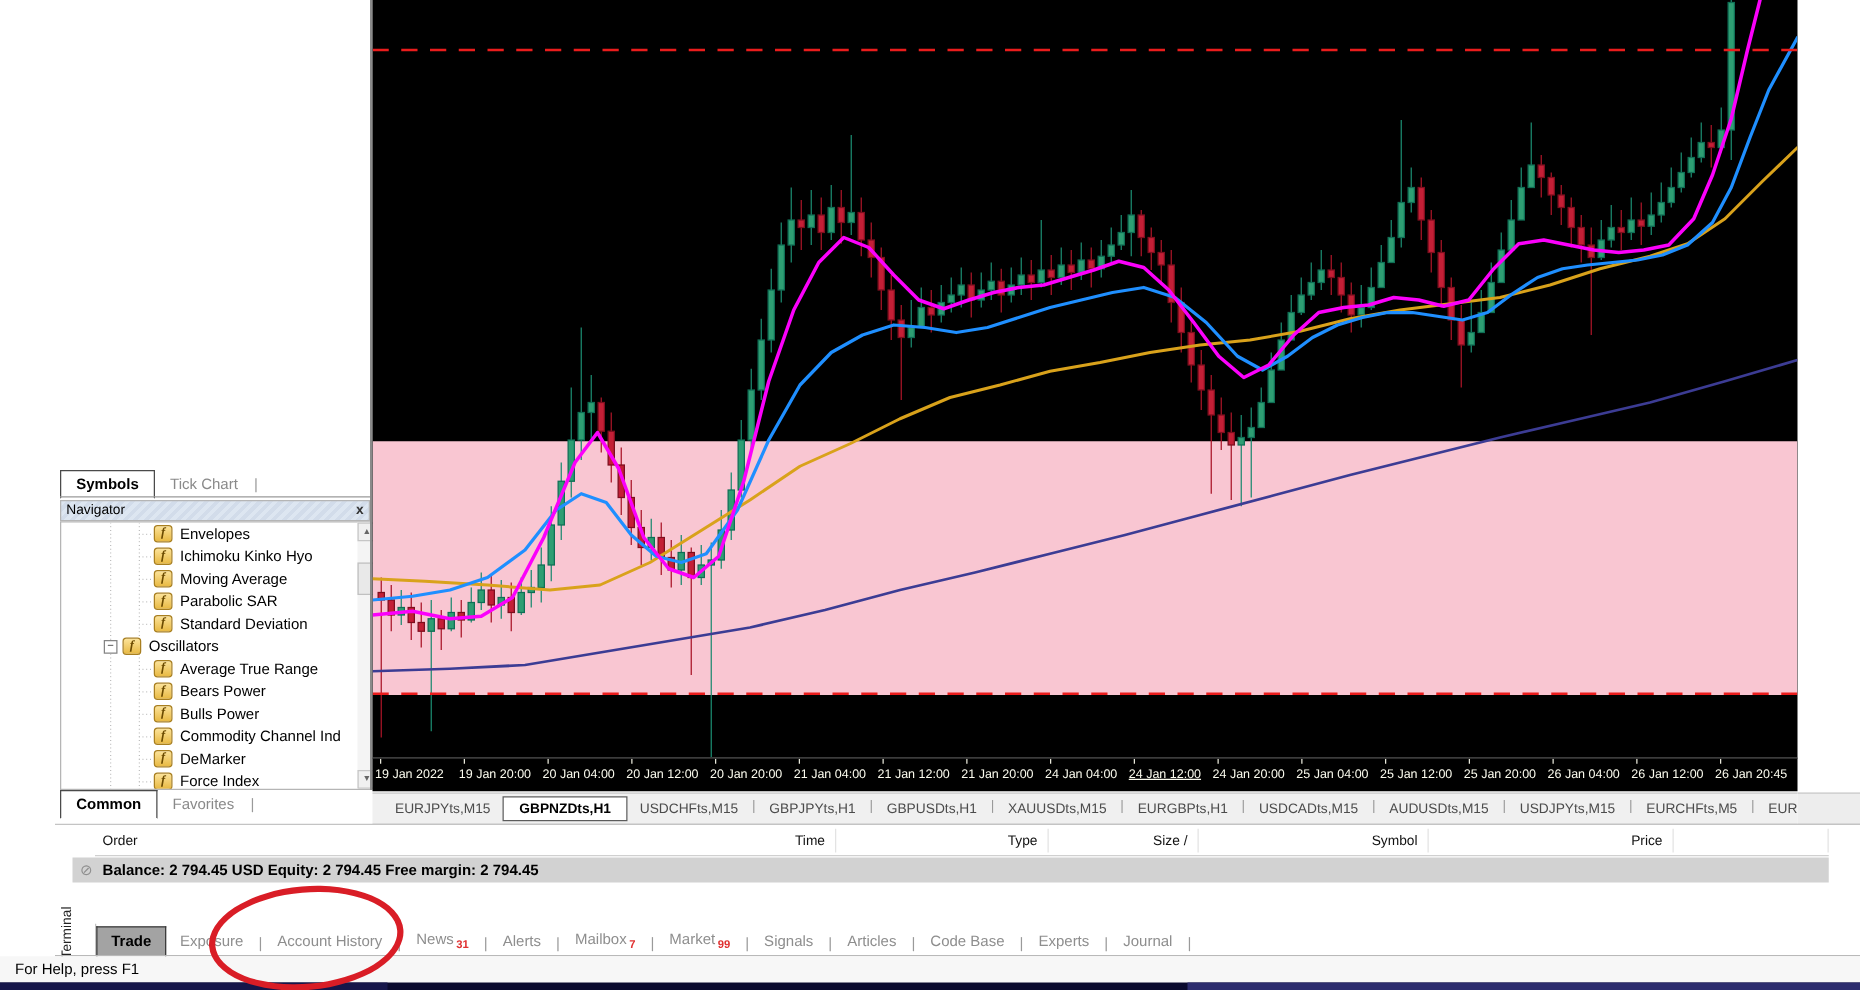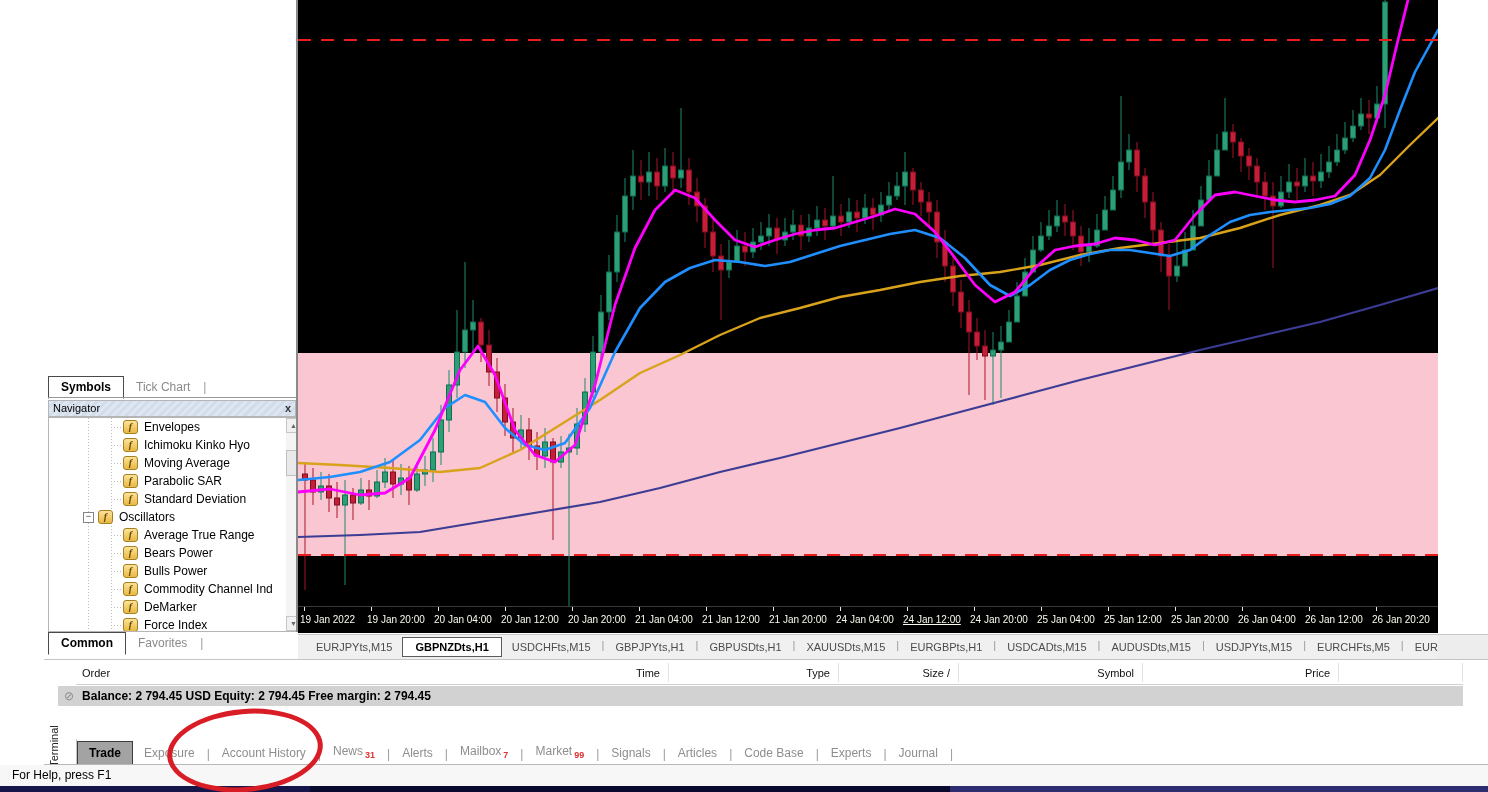--- a/index.html
+++ b/index.html
@@ -476,21 +476,21 @@
       <span class="time-label" style="left: 739px;">25 Jan 04:00</span>
       <span class="time-tick" style="left: 810px;"></span>
       <span class="time-label" style="left: 806px;">25 Jan 12:00</span>
       <span class="time-tick" style="left: 877px;"></span>
       <span class="time-label" style="left: 873px;">25 Jan 20:00</span>
       <span class="time-tick" style="left: 944px;"></span>
       <span class="time-label" style="left: 940px;">26 Jan 04:00</span>
       <span class="time-tick" style="left: 1011px;"></span>
       <span class="time-label" style="left: 1007px;">26 Jan 12:00</span>
       <span class="time-tick" style="left: 1078px;"></span>
-      <span class="time-label" style="left: 1074px;">26 Jan 20:20</span>
+      <span class="time-label" style="left: 1074px;">26 Jan 20:45</span>
     </div>
   <div class="chart-tabs" id="chart-tabs">
       <span class="ctab">EURJPYts,M15</span>
       <span class="ctab active">GBPNZDts,H1</span>
       <span class="ctab">USDCHFts,M15</span>
       <span class="tabsep">|</span>
       <span class="ctab">GBPJPYts,H1</span>
       <span class="tabsep">|</span>
       <span class="ctab">GBPUSDts,H1</span>
       <span class="tabsep">|</span>

